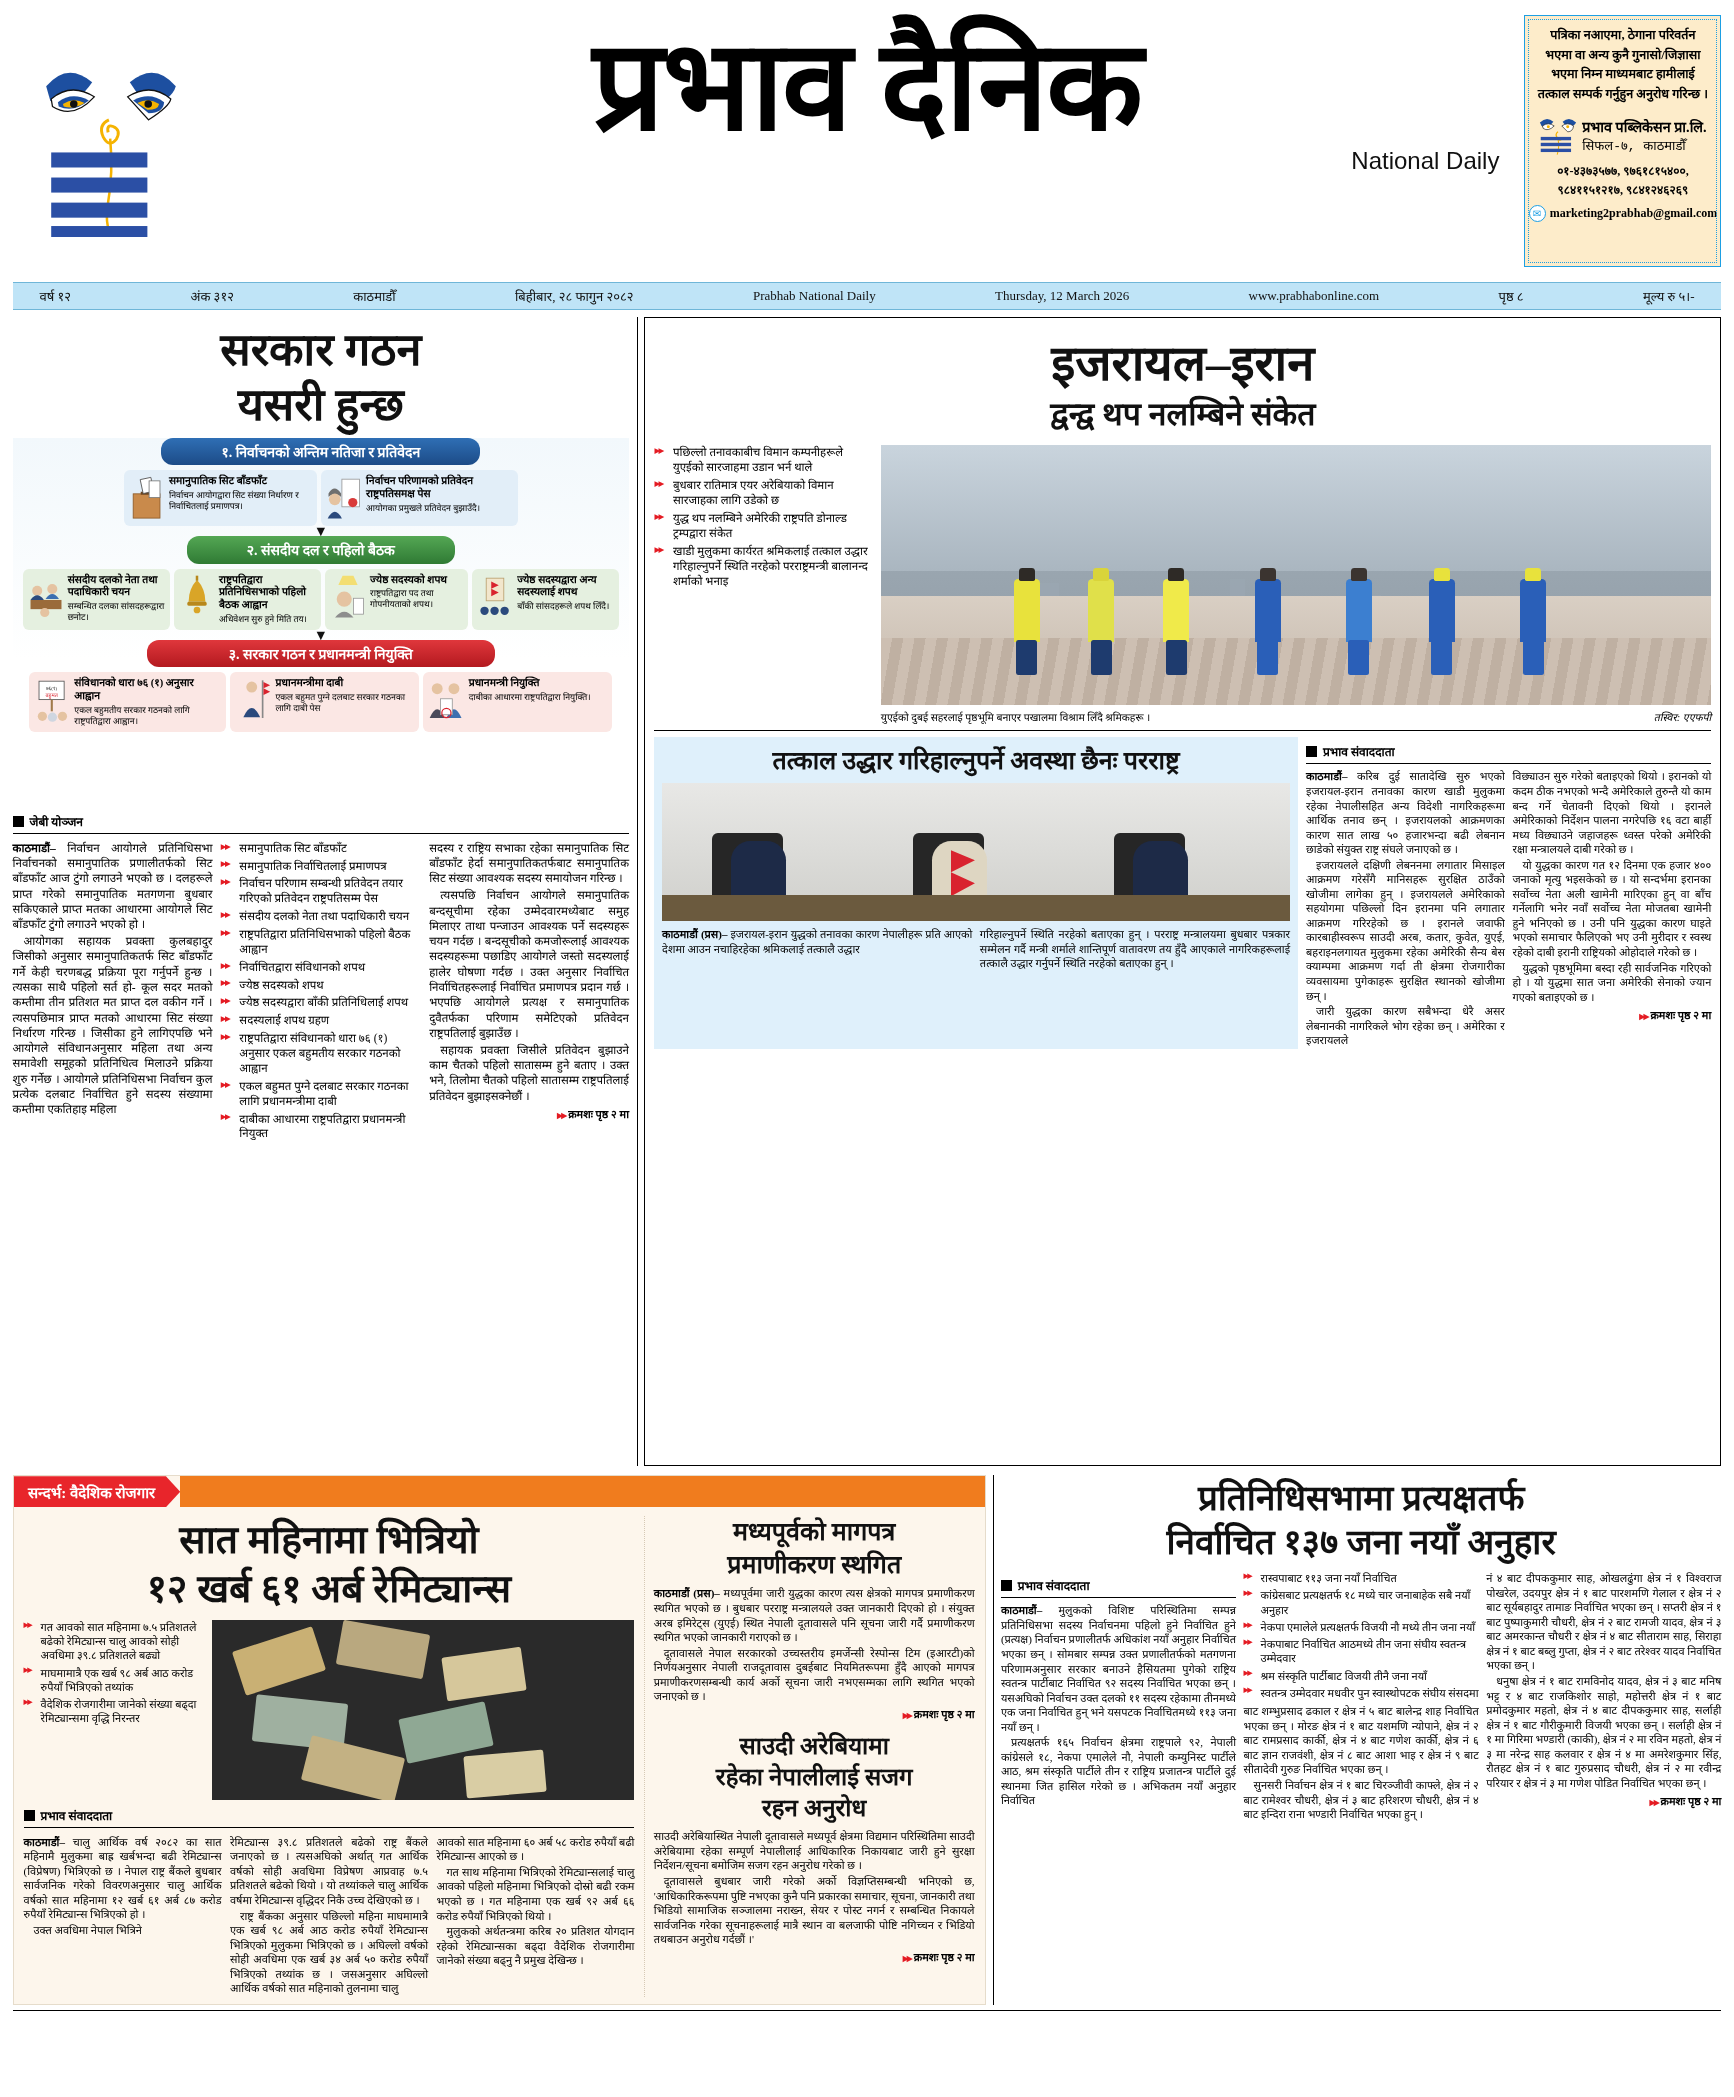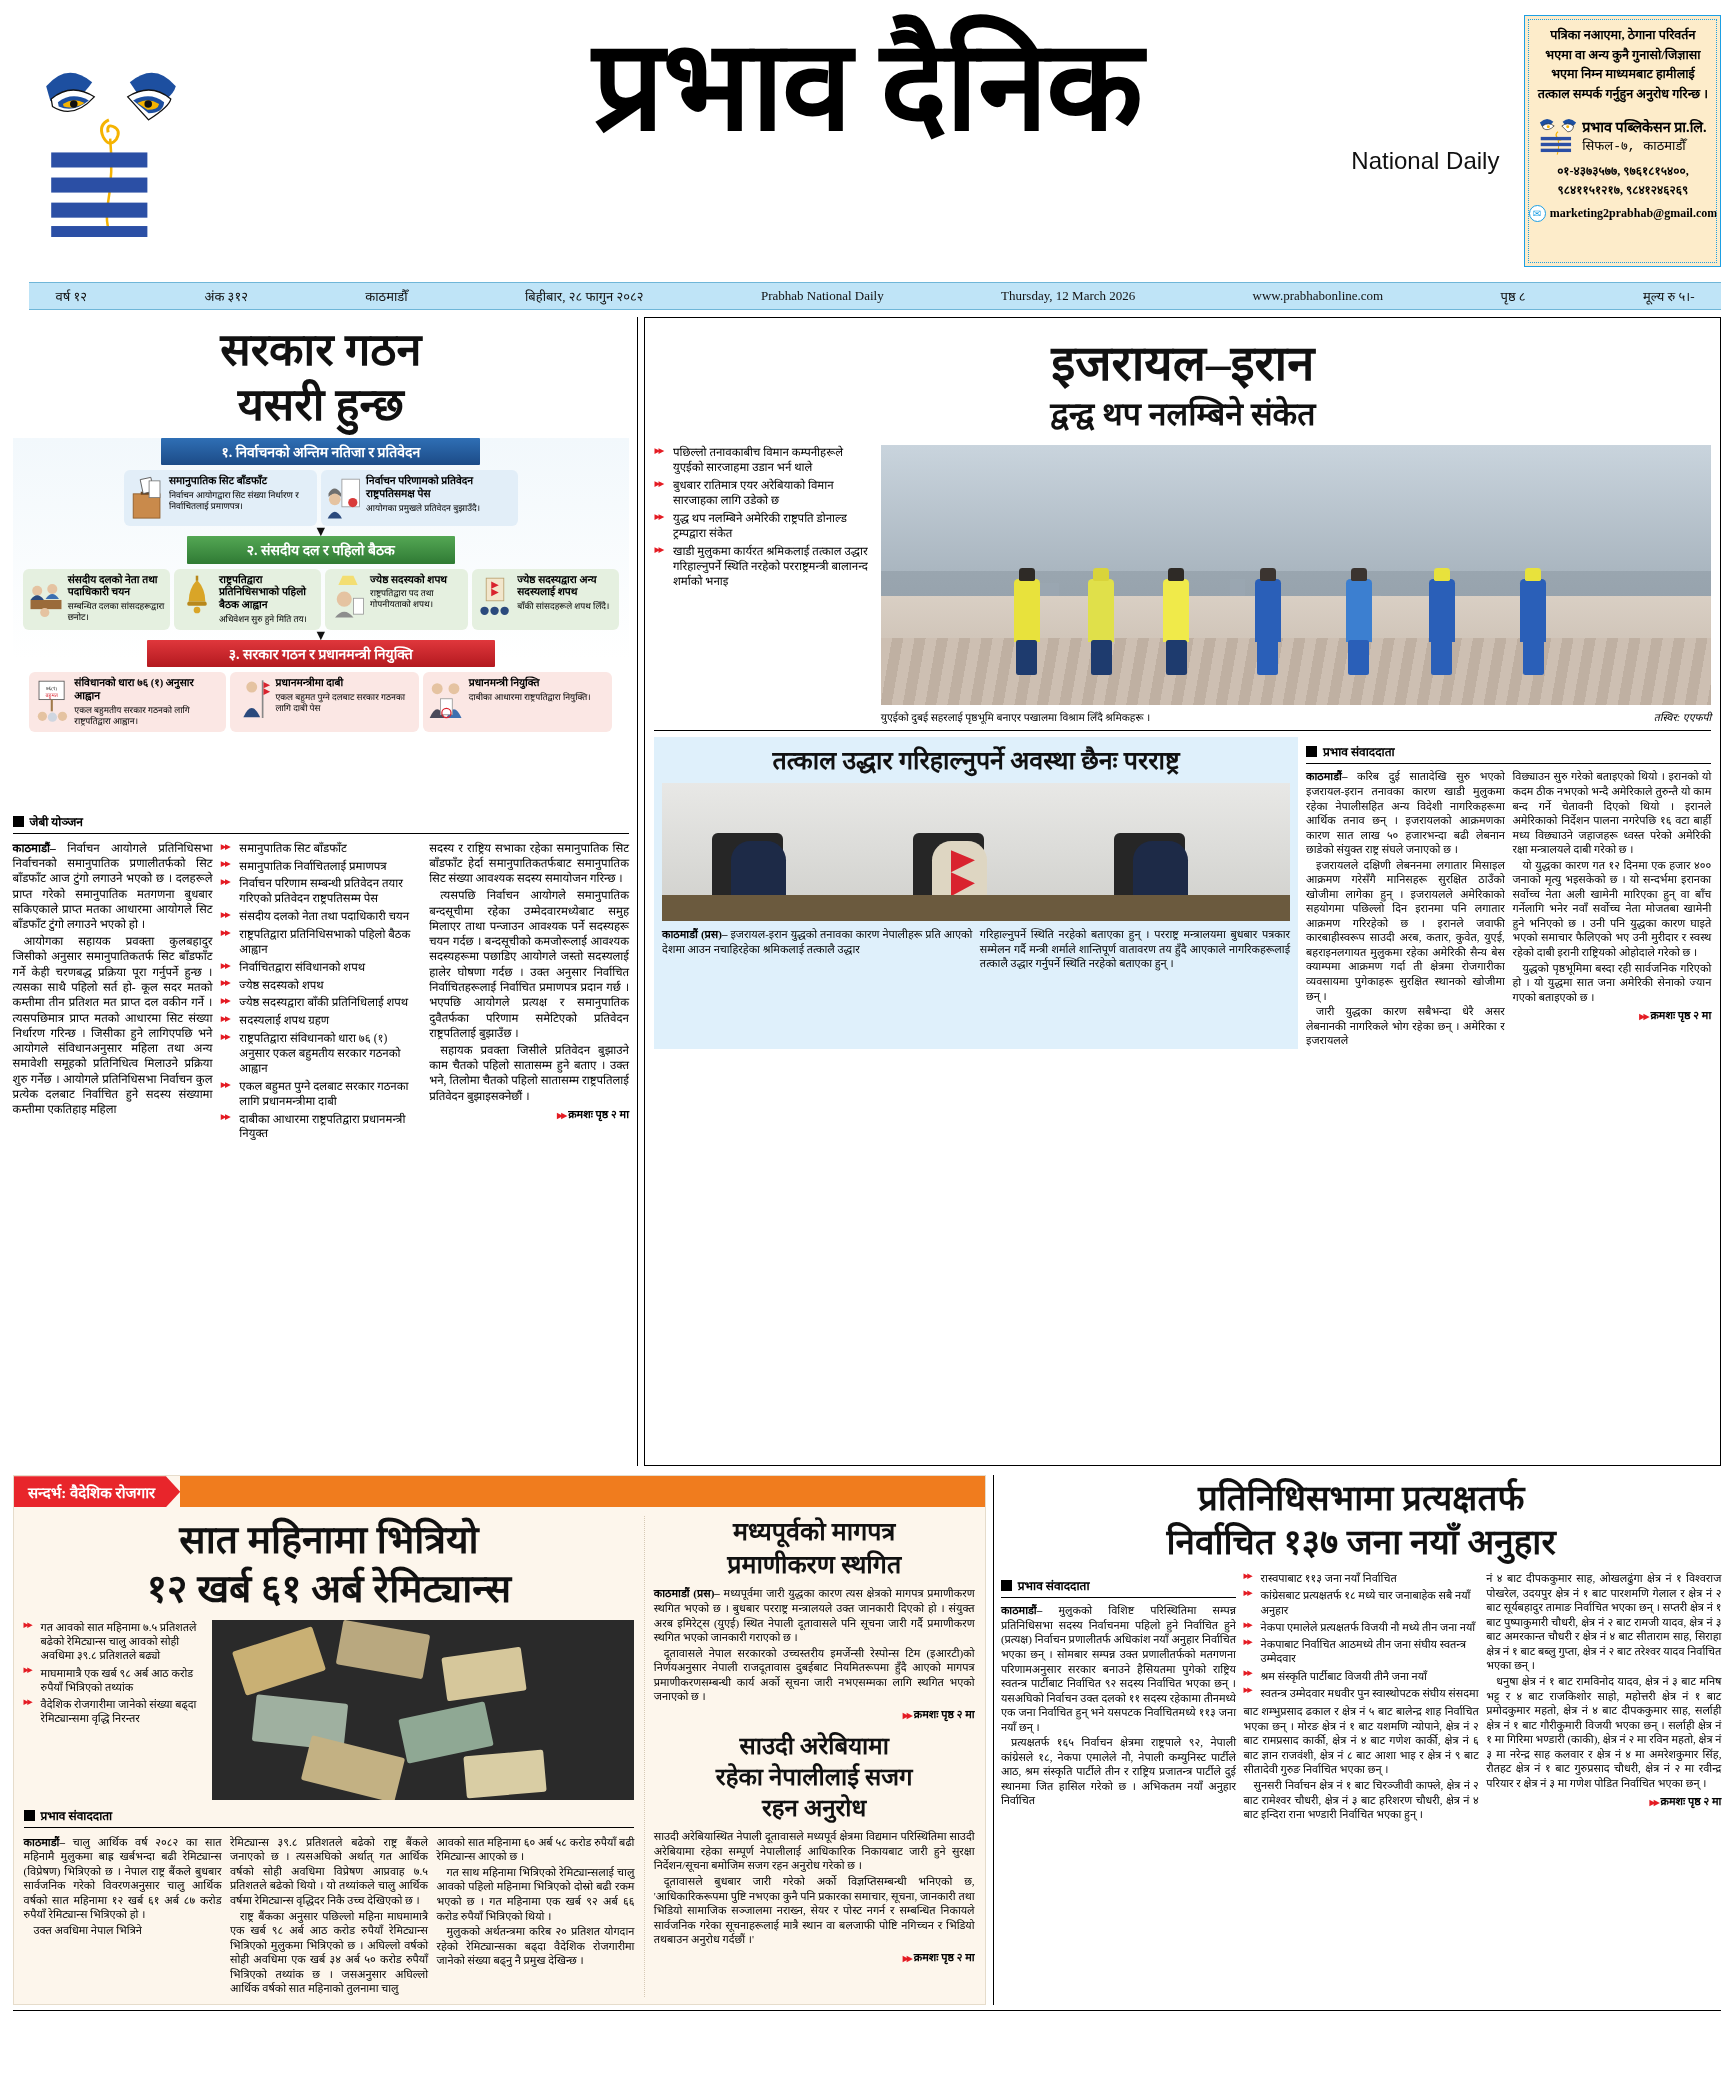--- a/index.html
+++ b/index.html
@@ -52,41 +52,41 @@
     width:17px;height:17px;border-radius:50%;
     background:#fff;border:1.3px solid #1d9fe3;color:#1d9fe3;
     display:flex;align-items:center;justify-content:center;font-size:10px;
   }
   .cb-mail .mtxt { font-size:12px; font-weight:bold; }
 
   
   .infobar {
     background:#bfe4f7; border-top:1.3px solid #6fb6d8; border-bottom:1.3px solid #6fb6d8;
     height:28px; display:flex; align-items:center; padding:0 27px; margin-top:2.5px;
-    font-size:13px; color:#111;margin-left:16px;
+    font-size:13px; color:#111;
   }
   .infobar .seg { white-space:nowrap; }
   .infobar .sp { flex:1; }
 
   
   .top-block { display:flex; margin-top:7.6px; gap:6.7px; height:1149px; }
 
   .col-left { width:625px; flex:0 0 625px; border-right:0.8px solid #000; padding-right:7.6px; }
   .col-mid  { flex:1; border:1.3px solid #000; padding:8.4px 9.2px; }
 
   .lead-head {
     text-align:center; font-size:45px; font-weight:bold; line-height:1.22;
     color:#111; margin:5.9px 0 2.5px 0;
   }
 
   
   .info-graphic { margin-top:5px; position:relative; height:369px; }
   .ig-bg { position:absolute; inset:0; background:linear-gradient(180deg,#f2f8fc 0%, #ffffff 60%); }
   .ig-band {
-    border-radius:1px; text-align:center; color:#fff; font-weight:bold;
+    border-radius:12px; text-align:center; color:#fff; font-weight:bold;
     padding:4.2px 0; font-size:14px; margin:0 auto; position:relative; z-index:3;
   }
   .band-blue { background:linear-gradient(180deg,#2f6fb5,#1c4b87); width:319px; }
   .band-green{ background:linear-gradient(180deg,#54a754,#2f7a34); width:268px; }
   .band-red  { background:linear-gradient(180deg,#e0373c,#b3191f); width:348px; }
 
   .ig-row { display:flex; gap:4.2px; justify-content:center; margin-top:5px; position:relative; z-index:2;}
   .ig-card { border-radius:5.9px; padding:5px 5px; display:flex; gap:4.2px; align-items:flex-start; }
   .c-blue { background:#e2eef8; }
   .c-green{ background:#e5f0e0; }

